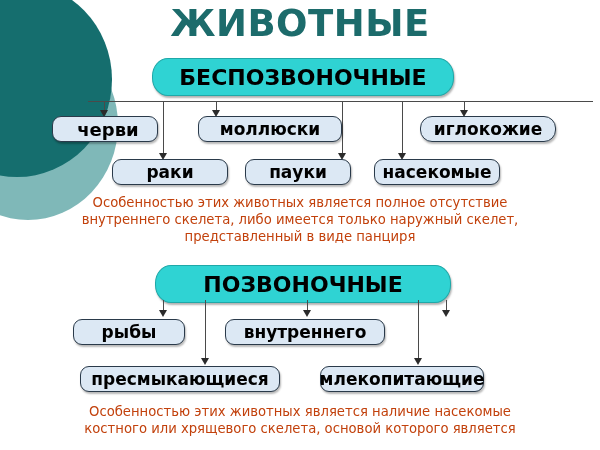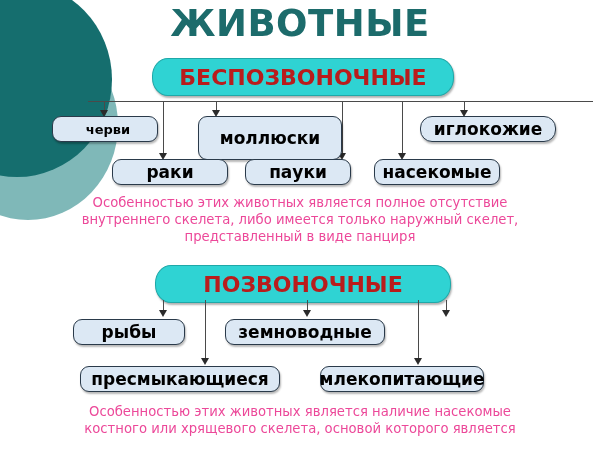--- a/index.html
+++ b/index.html
@@ -57,21 +57,21 @@
   
   .group-box {
     position: absolute;
     background: #2FD3D3;
     border: 1px solid #1FA8A8;
     border-radius: 16px / 18px;
     box-shadow: 1px 2px 2px rgba(0,0,0,0.30);
     display: flex;
     align-items: center;
     justify-content: center;
-    color: #b91c1c;
+    color: #000000;
     font-weight: bold;
     font-family: "DejaVu Sans", sans-serif;
     white-space: nowrap;
   }
 
   
   .leaf-box {
     position: absolute;
     background: #DCE8F4;
     border: 1.3px solid #2A3A4A;
@@ -110,21 +110,21 @@
     border-left: 4px solid transparent;
     border-right: 4px solid transparent;
     border-top: 7px solid #2B2B2B;
     pointer-events: none;
   }
 
   
   .note {
     position: absolute;
     text-align: center;
-    color: #ec4899;
+    color: #c2410c;
     font-family: "DejaVu Sans", sans-serif;
     font-size: 13.2px;
     line-height: 17px;
   }
 </style>
 </head>
 <body>
 
 <div id="stage">
 
@@ -150,25 +150,25 @@
 
   <div class="vline" style="left:163px; top:101px; height:56px;"></div>
   <div class="arrowhead" style="left:159px; top:153px;"></div>
 
   <div class="vline" style="left:342px; top:101px; height:56px;"></div>
   <div class="arrowhead" style="left:338px; top:153px;"></div>
 
   <div class="vline" style="left:402px; top:101px; height:56px;"></div>
   <div class="arrowhead" style="left:398px; top:153px;"></div>
 
-  <div class="leaf-box" style="left:52px; top:116px; width:106px; height:26px; font-size:13px;padding-left:6px;">
+  <div class="leaf-box" style="left:52px; top:116px; width:106px; height:26px; font-size:18px;padding-left:6px;">
     <span class="lbl">черви</span>
   </div>
 
-  <div class="leaf-box overflow" style="left:198px; top:116px; width:144px; height:44px; font-size:17px;align-items:center;">
+  <div class="leaf-box overflow" style="left:198px; top:116px; width:144px; height:26px; font-size:17px;align-items:center;">
     <span class="lbl">моллюски</span>
   </div>
 
   <div class="leaf-box overflow" style="left:420px; top:116px; width:136px; height:26px; font-size:17px;border-radius:12px;">
     <span class="lbl">иглокожие</span>
   </div>
 
   <div class="leaf-box" style="left:112px; top:159px; width:116px; height:26px; font-size:17px;text-align:right;">
     <span class="lbl">раки</span>
   </div>
@@ -204,21 +204,21 @@
   <div class="arrowhead" style="left:201px; top:358px;"></div>
 
   <div class="vline" style="left:418px; top:300px; height:62px;"></div>
   <div class="arrowhead" style="left:414px; top:358px;"></div>
 
   <div class="leaf-box" style="left:73px; top:319px; width:112px; height:26px; font-size:17px;">
     <span class="lbl">рыбы</span>
   </div>
 
   <div class="leaf-box overflow" style="left:225px; top:319px; width:160px; height:26px; font-size:17px;">
-    <span class="lbl">земноводные</span>
+    <span class="lbl">внутреннего</span>
   </div>
 
 
   <div class="leaf-box overflow" style="left:80px; top:366px; width:200px; height:26px; font-size:17px;">
     <span class="lbl">пресмыкающиеся</span>
   </div>
 
   <div class="leaf-box overflow" style="left:320px; top:366px; width:164px; height:26px; font-size:17px;">
     <span class="lbl">млекопитающие</span>
   </div>

